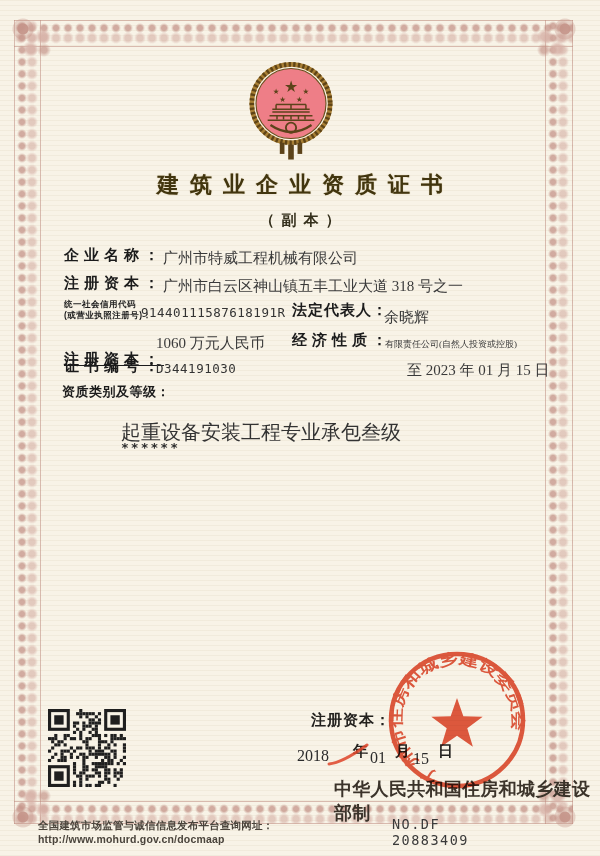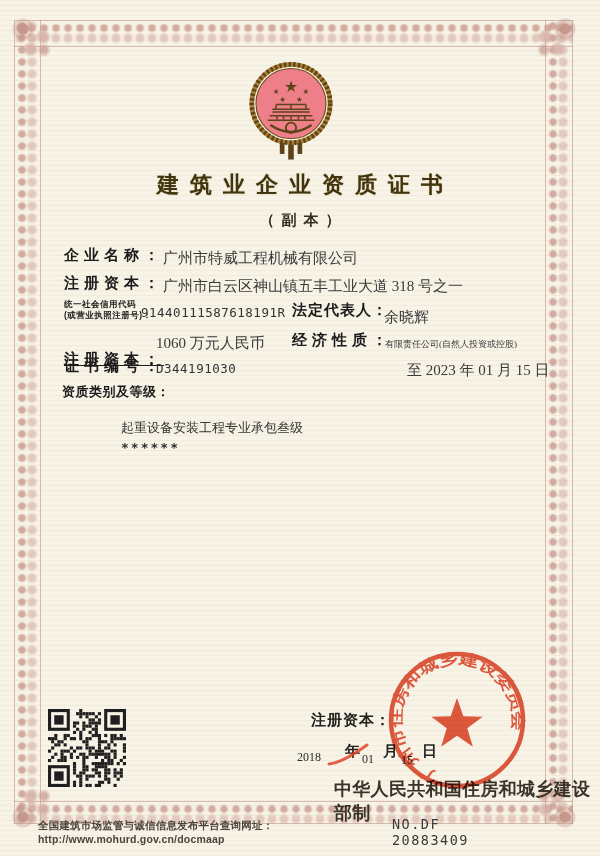--- a/index.html
+++ b/index.html
@@ -44,21 +44,21 @@
   .tiny-val{font-size:9px;letter-spacing:0;}
   .qual-label{font-size:13px;letter-spacing:.5px;}
   .mask{font-weight:bold;font-size:13px;letter-spacing:2px;color:#2e2e2e;font-family:"DejaVu Sans Mono",monospace;}
   
   .qr{position:absolute;left:48px;top:708px;width:78px;height:80px;}
   .authority{position:absolute;left:311px;top:711px;font-size:15px;font-weight:bold;color:#23211e;letter-spacing:1px;z-index:3;}
   .seal{position:absolute;left:382px;top:645px;width:150px;height:150px;z-index:5;opacity:.88;mix-blend-mode:multiply;}
   .check{position:absolute;left:326px;top:742px;z-index:6;opacity:.85;}
   .dateline{position:absolute;left:297px;top:742px;z-index:4;white-space:nowrap;color:#23211e;}
   .dateline .unit{font-size:15px;font-weight:bold;}
-  .dateline .num{font-family:"Liberation Serif",serif;font-size:12px;color:#2b2b2b;position:relative;}
+  .dateline .num{font-family:"Liberation Serif",serif;font-size:16px;color:#2b2b2b;position:relative;}
   .n-year{top:5px;margin-right:24px;} .n-month{top:7px;margin:15px 9px 0 2px;} .n-day{top:8px;margin:0 9px 0 3px;}
   .made-by{position:absolute;left:334px;top:777px;font-size:18px;font-weight:bold;color:#3b332a;letter-spacing:.3px;z-index:3;}
   .footer{position:absolute;left:0;bottom:8px;width:531px;display:flex;justify-content:space-between;
       padding:0 26px 0 38px;box-sizing:border-box;align-items:baseline;}
   .query{font-size:10.5px;font-weight:bold;color:#4a443c;letter-spacing:.2px;}
   .serial{font-family:"DejaVu Sans Mono",monospace;font-size:13.5px;color:#3a3a3a;letter-spacing:1.5px;}
 </style>
 </head>
 <body>
 
@@ -120,21 +120,21 @@
   <div class="lab ls5" style="left:64px;top:350px;text-decoration:underline;">注册资本：</div>
   <div class="val" style="left:156px;top:334px;">1060 万元人民币</div>
   <div class="lab ls5" style="left:292px;top:331px;">经济性质：</div>
   <div class="val tiny-val" style="left:385px;top:338px;">有限责任公司(自然人投资或控股)</div>
 
   <div class="lab ls5" style="left:64px;top:357px;">证书编号：</div>
   <div class="val mono" style="left:156px;top:361px;">D344191030</div>
   <div class="val" style="left:385px;top:361px;margin-left:22px;">至 2023 年 01 月 15 日</div>
 
   <div class="lab qual-label" style="left:62px;top:383px;">资质类别及等级：</div>
-  <div class="val" style="left:121px;top:419px;font-size:13px;color:#333;">起重设备安装工程专业承包叁级</div>
+  <div class="val" style="left:121px;top:419px;font-size:20px;color:#333;">起重设备安装工程专业承包叁级</div>
   <div class="mask" style="position:absolute;left:121px;top:440px;">******</div>
 
   <svg id="qr-svg" class="qr" viewBox="0 0 75 75">
       <rect x="0" y="0" width="21" height="21" fill="#1f1f1f"></rect>
       <rect x="3" y="3" width="15" height="15" fill="#f8f3e7"></rect>
       <rect x="6" y="6" width="9" height="9" fill="#1f1f1f"></rect>
       <rect x="54" y="0" width="21" height="21" fill="#1f1f1f"></rect>
       <rect x="57" y="3" width="15" height="15" fill="#f8f3e7"></rect>
       <rect x="60" y="6" width="9" height="9" fill="#1f1f1f"></rect>
       <rect x="0" y="54" width="21" height="21" fill="#1f1f1f"></rect>

